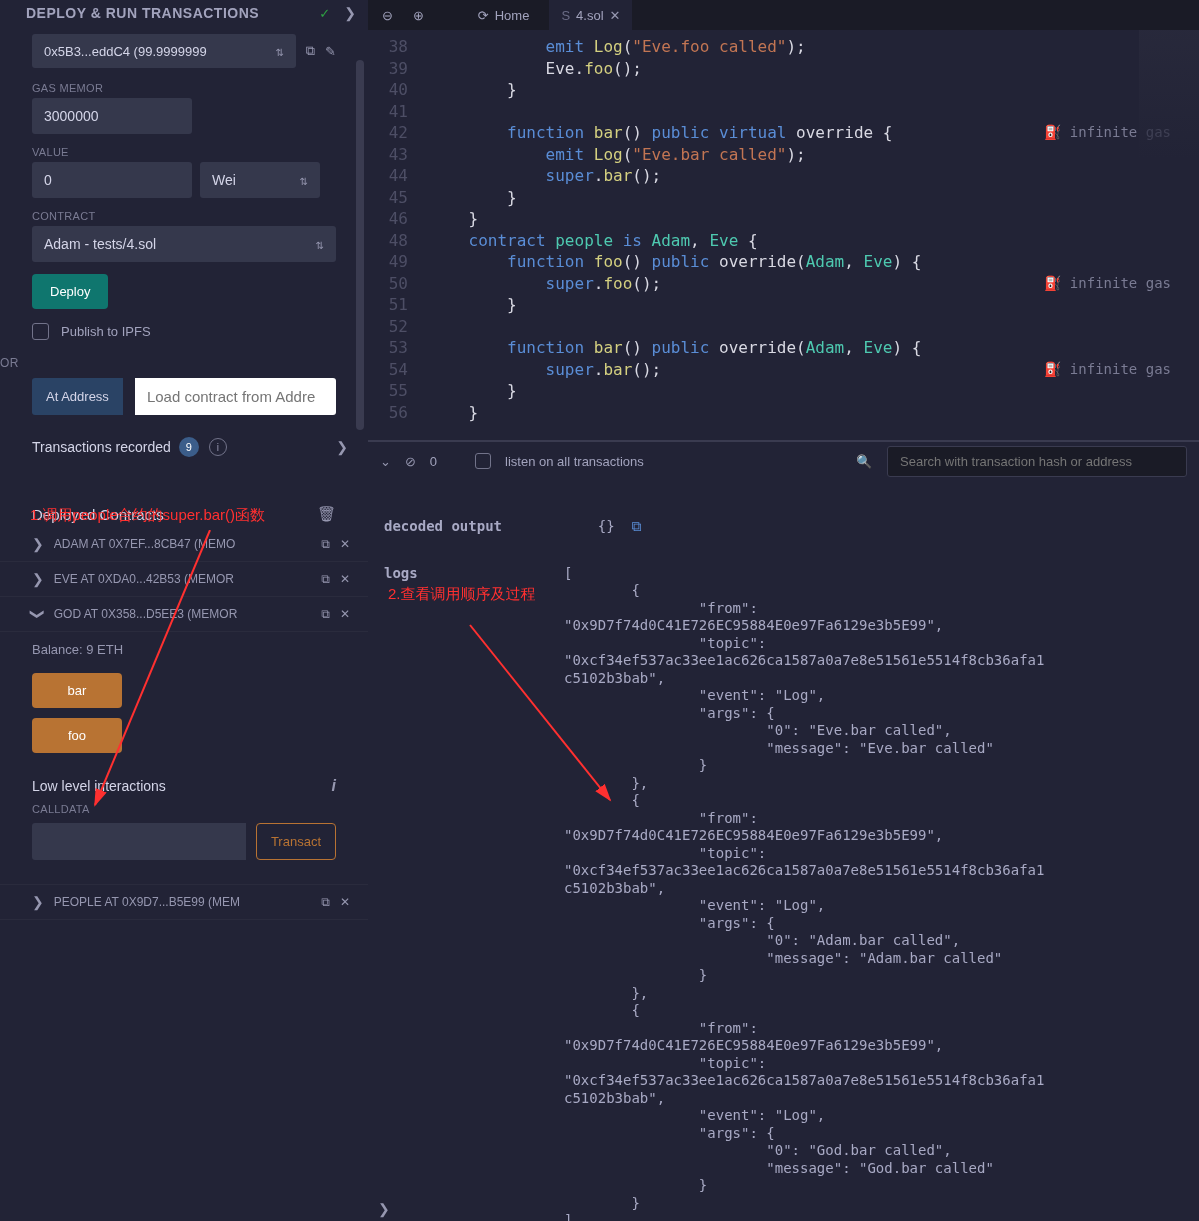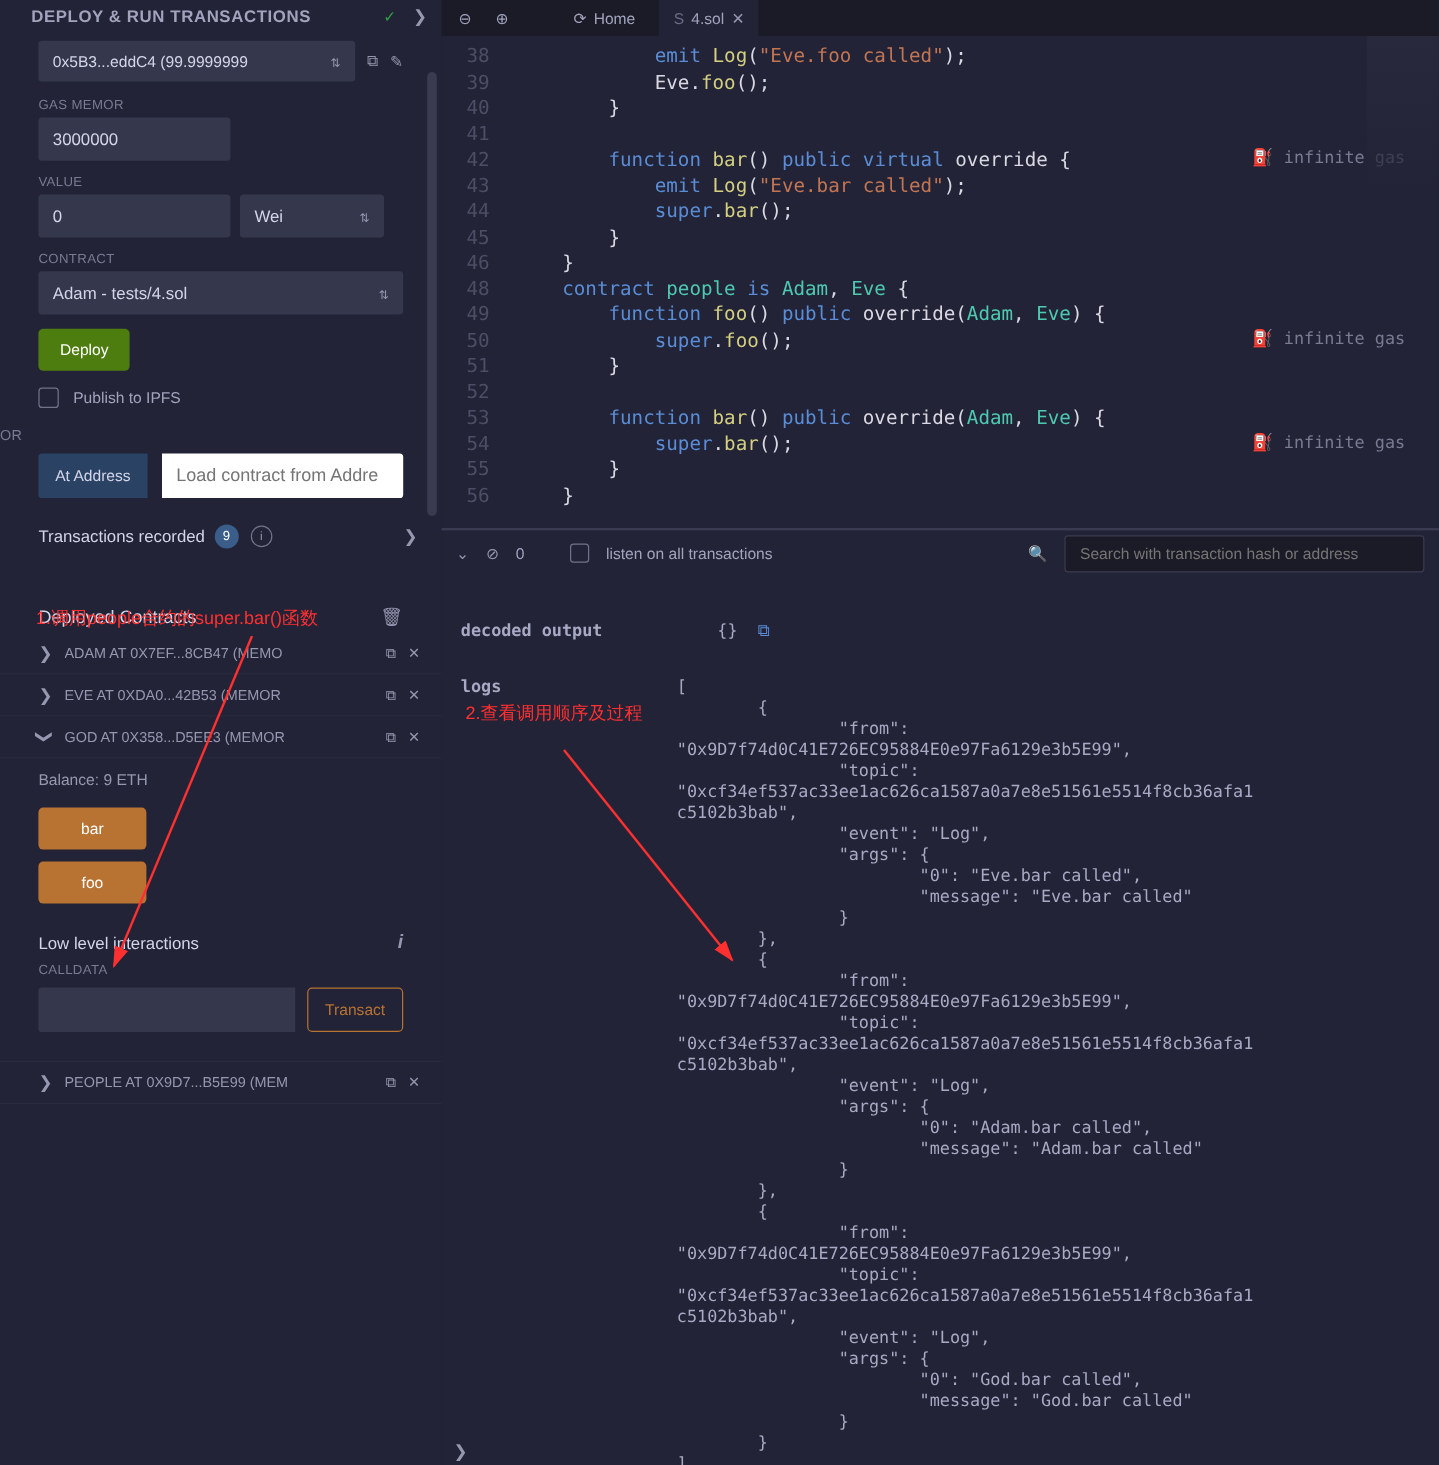--- a/index.html
+++ b/index.html
@@ -77,21 +77,21 @@
     color: #d4d5e8;
     padding: 10px 12px;
     border-radius: 3px;
     flex: 1;
     display: flex;
     align-items: center;
     justify-content: space-between;
     font-size: 14px;
   }
   .btn-deploy {
-    background: #4d7c0f;
+    background: #0f766e;
     color: #fff;
     border: none;
     padding: 10px 18px;
     border-radius: 4px;
     font-size: 13px;
     cursor: pointer;
   }
   .checkbox-row {
     display: flex;
     align-items: center;

